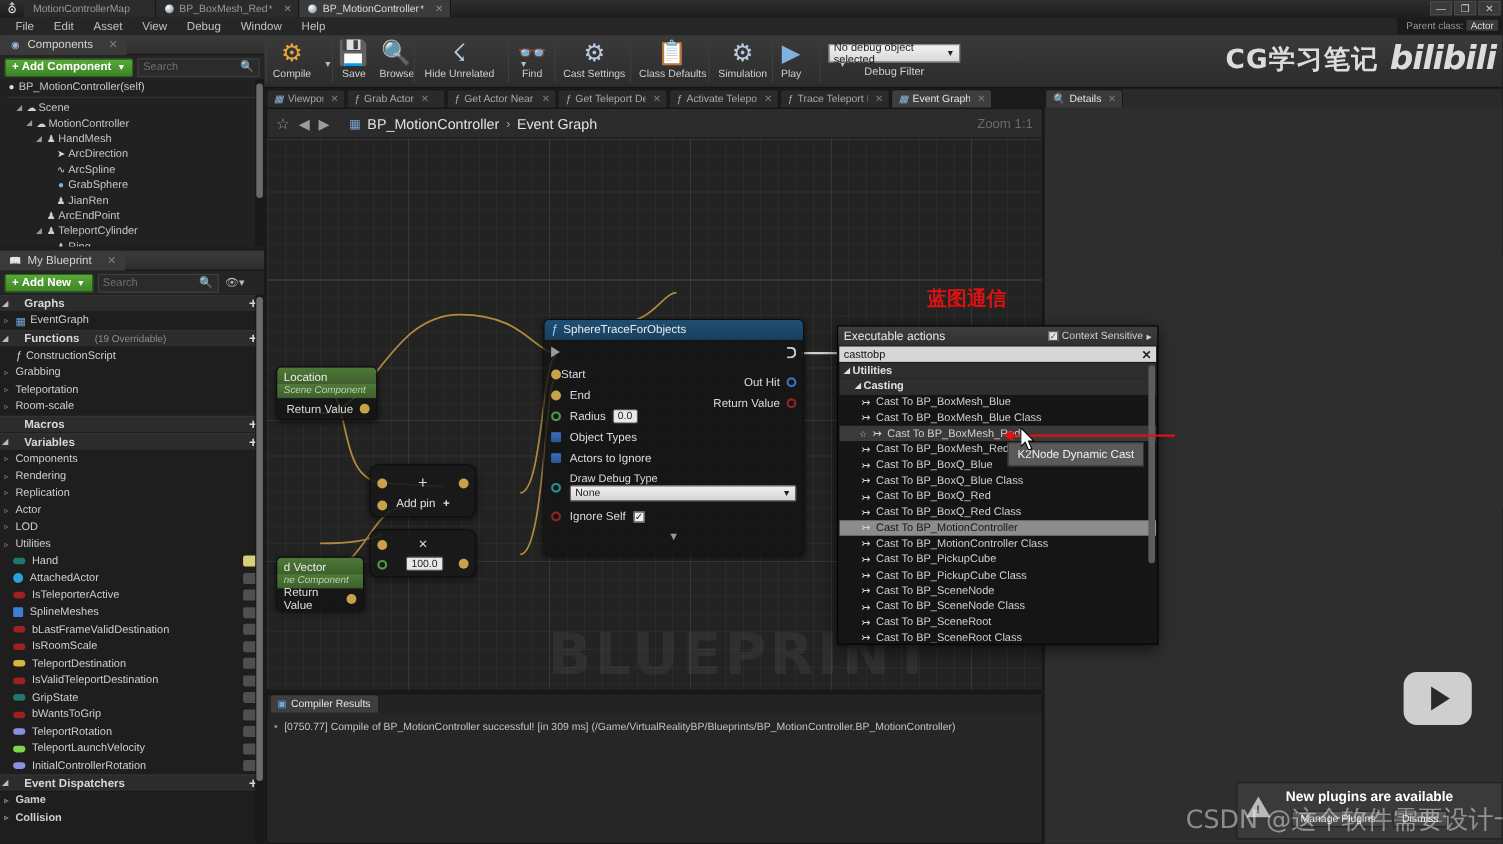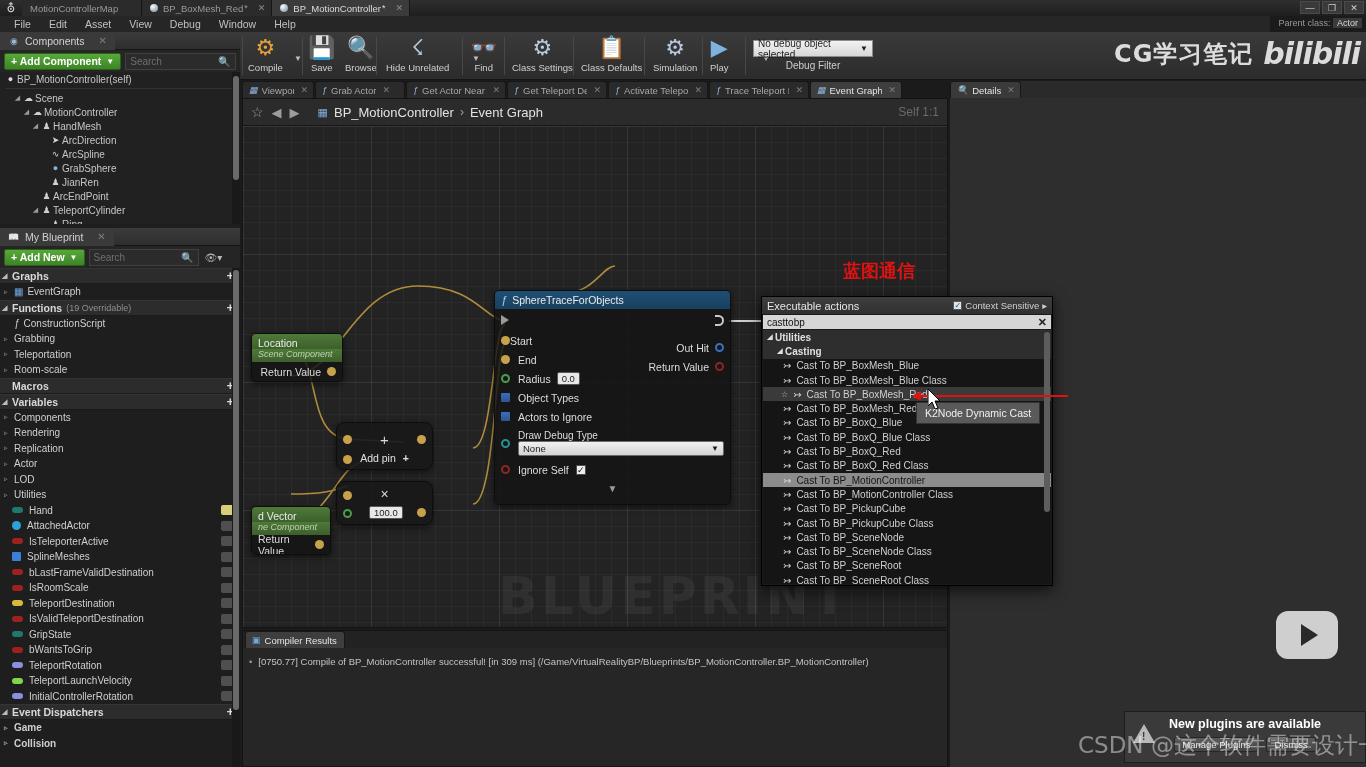--- a/index.html
+++ b/index.html
@@ -60,21 +60,21 @@
   .trow { height:14px; display:flex; align-items:center; font-size:10px; color:#c6c6c6;
     white-space:nowrap; }
   .trow .arw { width:9px; font-size:7px; color:#9a9a9a; flex:none; text-align:center; }
   .trow .gi { width:13px; flex:none; text-align:center; font-size:9px; }
   .sb-v { position:absolute; right:1px; width:6px; background:#6a6a6a; border-radius:3px; }
   .scrolltrack { position:absolute; right:0; top:0; bottom:0; width:8px; background:#191919; }
 
   
   .mbsec { height:16px; display:flex; align-items:center; font-size:10.5px;
     color:#d8d8d8; font-weight:bold; background:#2c2c2c; border-bottom:1px solid #1a1a1a;
-    border-top:1px solid #343434; padding-left:2px; }
+    border-top:1px solid #343434; padding-left:2px;gap:10px; }
   .mbsec .plus { margin-left:auto; margin-right:6px; color:#d8d8d8; font-size:13px;
     font-weight:bold; line-height:10px; }
   .mbsec .ov { font-weight:normal; color:#8e8e8e; font-size:9px; margin-left:4px; }
   .mbrow { height:15.5px; display:flex; align-items:center; font-size:10px; color:#cfcfcf;
     padding-left:4px; }
   .mbrow .arw { width:10px; font-size:7px; color:#9a9a9a; flex:none; }
   .mbrow .pill { width:11px; height:6px; border-radius:3px; margin-right:6px; flex:none; }
   .mbrow .eye { margin-left:auto; margin-right:6px; width:13px; height:10px; flex:none;
     background:#555; border-radius:2px; }
 
@@ -543,21 +543,21 @@
           <div class="tbicon" style="color:#b9cbe0">☇</div>
           <div>Hide Unrelated</div>
         </div>
         <div class="tbcaret" style="left: 232px;">▼</div>
         <div class="tbitem" style="left: 230px;">
           <div class="tbicon" style="color:#b9cbe0">👓</div>
           <div>Find</div>
         </div>
         <div class="tbitem" style="left: 272px;">
           <div class="tbicon" style="color:#b9cbe0">⚙</div>
-          <div>Class Settings</div>
+          <div>Cast Settings</div>
         </div>
         <div class="tbitem" style="left: 341px;">
           <div class="tbicon" style="color:#b9cbe0">📋</div>
           <div>Class Defaults</div>
         </div>
         <div class="tbitem" style="left: 413px;">
           <div class="tbicon" style="color:#b9cbe0">⚙</div>
           <div>Simulation</div>
         </div>
         <div class="tbitem" style="left: 470px;">
@@ -640,21 +640,21 @@
 
   <div class="graphpanel">
     <div class="graphbar">
       <span class="star">☆</span>
       <span class="nav">◀</span>
       <span class="nav">▶</span>
       <span class="bcic">▦</span>
       <span class="bc">BP_MotionController</span>
       <span class="bcsep">›</span>
       <span class="bc">Event Graph</span>
-      <span class="zoom">Self 1:1</span>
+      <span class="zoom">Zoom 1:1</span>
     </div>
 
     <div class="canvas">
       <div class="bpwm">BLUEPRINT</div>
       <div class="cnote" style="left:600px;top:133px;">蓝图通信</div>
 
       <svg width="704" height="501" style="position:absolute;left:0;top:0;">
         <path d="M48,250 C95,250 110,160 175,160 C230,160 240,190 260,195" stroke="#b08c3c" stroke-width="1.6" fill="none"></path>
         <path d="M46,223 C80,225 60,310 105,313 C135,315 150,316 160,316" stroke="#b08c3c" stroke-width="1.6" fill="none"></path>
         <path d="M46,396 C85,396 95,338 120,336 C135,335 140,335 145,335" stroke="#b08c3c" stroke-width="1.6" fill="none"></path>

